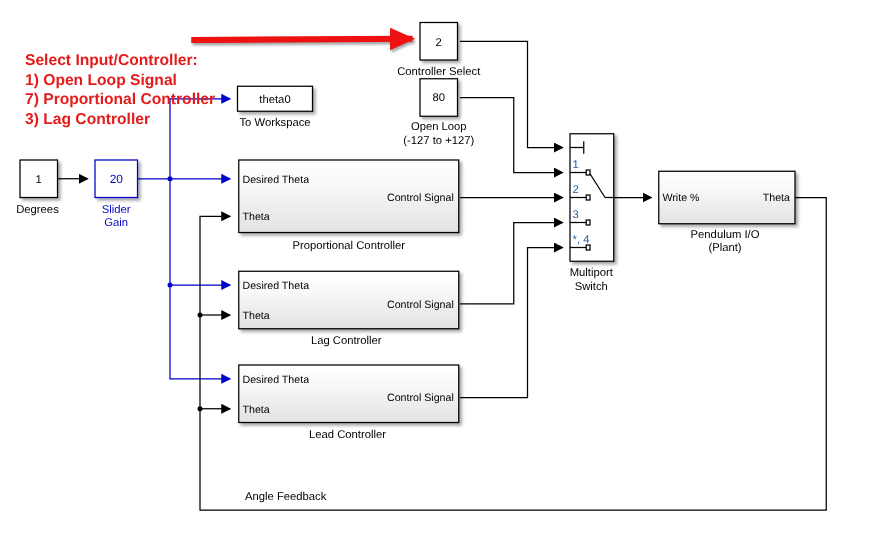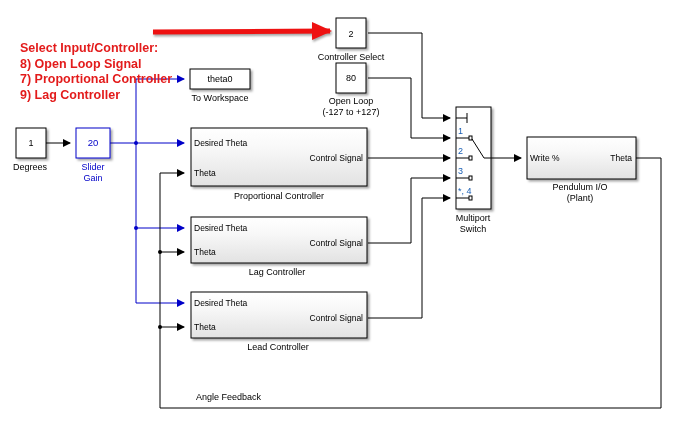--- a/index.html
+++ b/index.html
@@ -157,16 +157,16 @@
     <rect x="527" y="137" width="109" height="42" fill="url(#subsysGrad)" stroke="#000" filter="url(#shadow)"></rect>
     <text x="530" y="161" font-size="8.5" fill="#000">Write %</text>
     <text x="632" y="161" font-size="8.5" text-anchor="end" fill="#000">Theta</text>
     <text x="580" y="190" font-size="9" text-anchor="middle" fill="#000">Pendulum I/O</text>
     <text x="580" y="201" font-size="9" text-anchor="middle" fill="#000">(Plant)</text>
   </g>
 </svg>
 
 <div class="annot">
   <div>Select Input/Controller:</div>
-  <div>8) Open Loop Signal</div>
+  <div>1) Open Loop Signal</div>
   <div>7) Proportional Controller</div>
-  <div>9) Lag Controller</div>
+  <div>3) Lag Controller</div>
 </div>
 
 </body></html>

